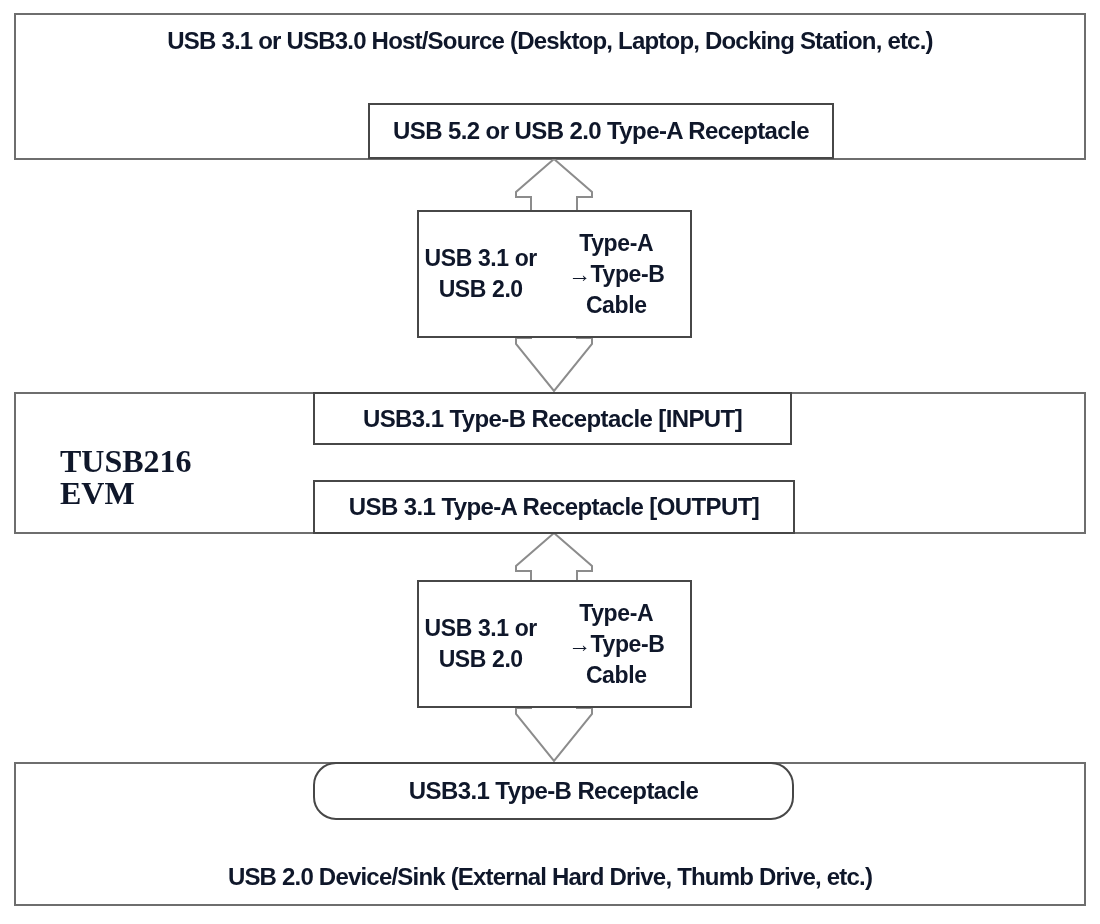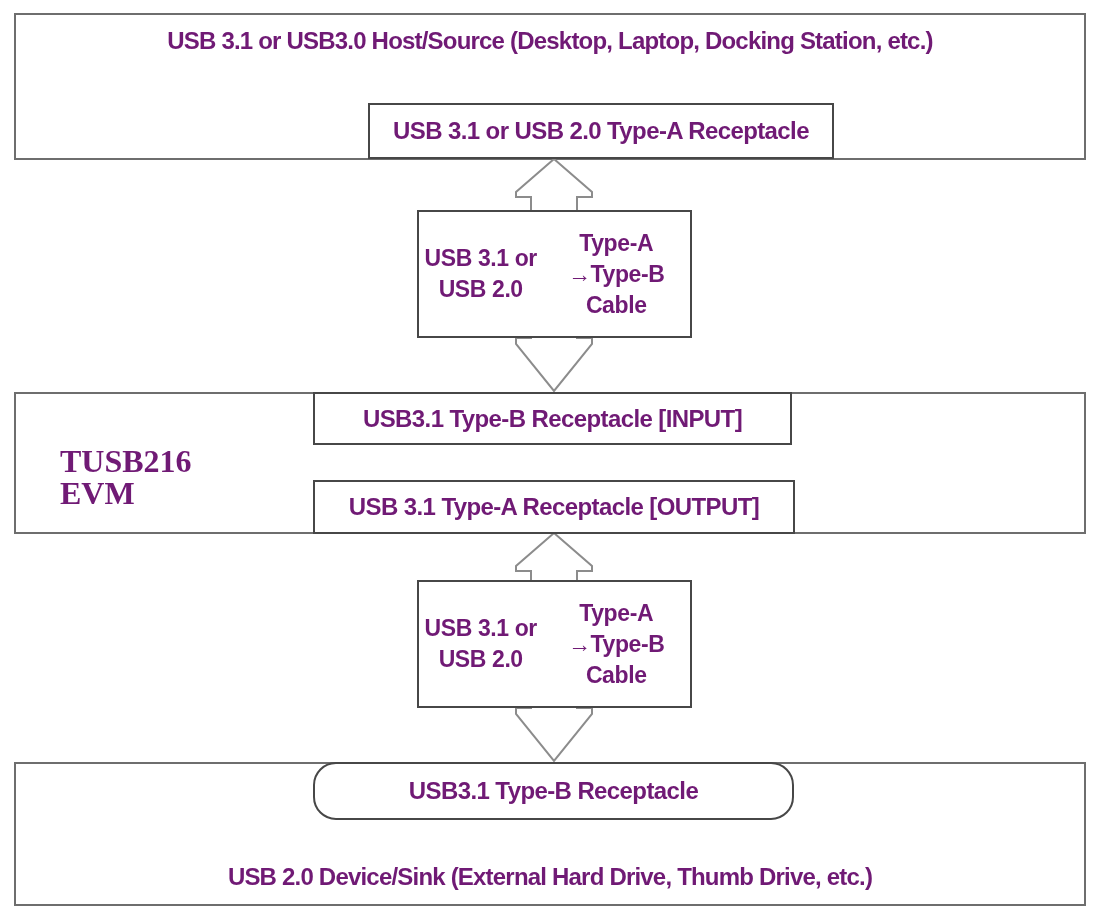--- a/index.html
+++ b/index.html
@@ -2,21 +2,21 @@
 <html><head>
 <meta charset="utf-8">
 <style>
   html,body{margin:0;padding:0;background:#ffffff;}
   .stage{
     position:relative;
     width:1100px;height:924px;
     background:#ffffff;
     font-family:"Liberation Sans","DejaVu Sans",sans-serif;
     font-weight:bold;
-    color:#701a75;
+    color:#0f172a;
     overflow:hidden;
   }
   .abs{position:absolute;box-sizing:border-box;}
   .outer-box{
     border:2px solid #6e6e6e;
     background:#ffffff;
     z-index:0;
   }
   .inner-box{
     border:2px solid #474747;
@@ -43,21 +43,21 @@
   .cable-box{}
 </style>
 </head>
 <body>
 
 <div class="stage">
 
   <div class="abs outer-box" style="left:14px;top:13px;width:1072px;height:147px;"></div>
   <div class="abs label-text big-title" style="left:14px;top:26px;width:1072px;">USB 3.1 or USB3.0 Host/Source (Desktop, Laptop, Docking Station, etc.)</div>
   <div class="abs inner-box recept-label" style="left:368px;top:103px;width:466px;height:56px;">
-    <span>USB 3.1 or USB 2.0 Type-A Receptacle</span>
+    <span>USB 5.2 or USB 2.0 Type-A Receptacle</span>
   </div>
 
   <svg class="abs arrow-svg" style="left:515px;top:158px;" width="78" height="234" viewBox="0 0 78 234">
     <path d="M39,1 L1,34 L1,39 L16,39 L16,180 L1,180 L1,186 L39,233 L77,186 L77,180 L62,180 L62,39 L77,39 L77,34 Z" fill="#ffffff" stroke="#8c8c8c" stroke-width="2" stroke-linejoin="miter"></path>
   </svg>
 
   <div class="abs inner-box cable-box" style="left:417px;top:210px;width:275px;height:128px;">
     <div class="cable-text">USB 3.1 or USB 2.0</div>
     <div class="cable-text">Type-A →Type-B Cable</div>
   </div>

